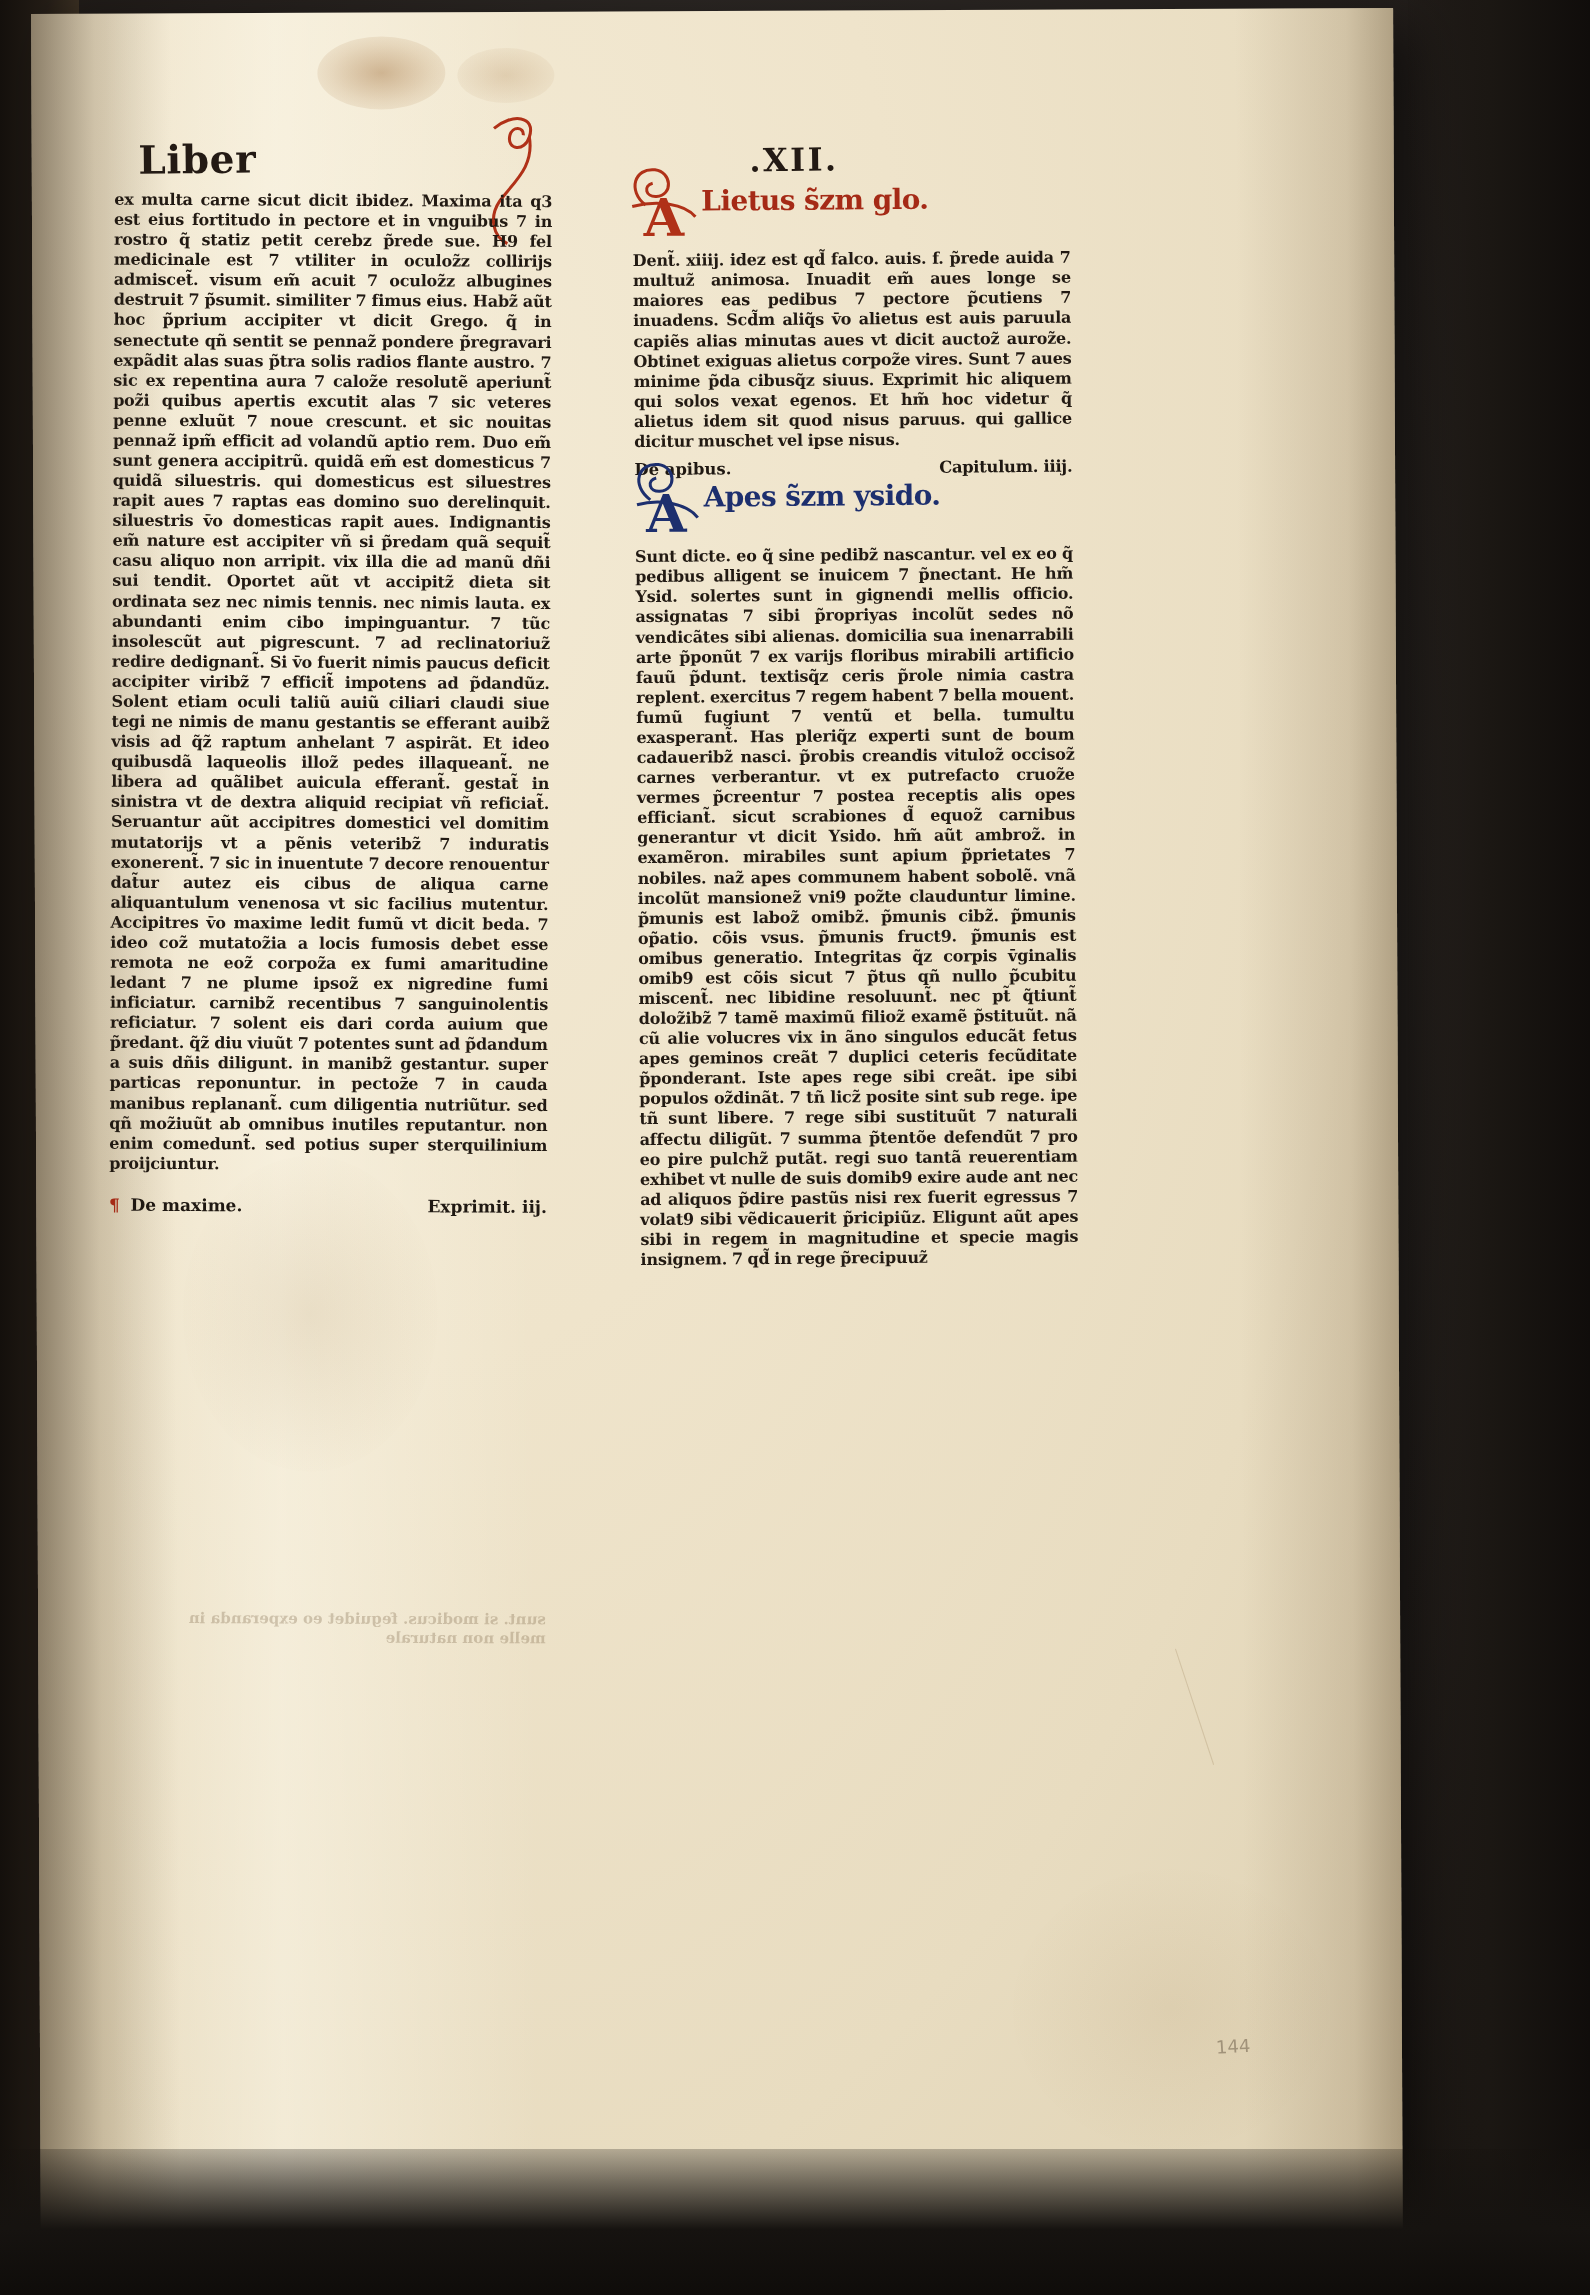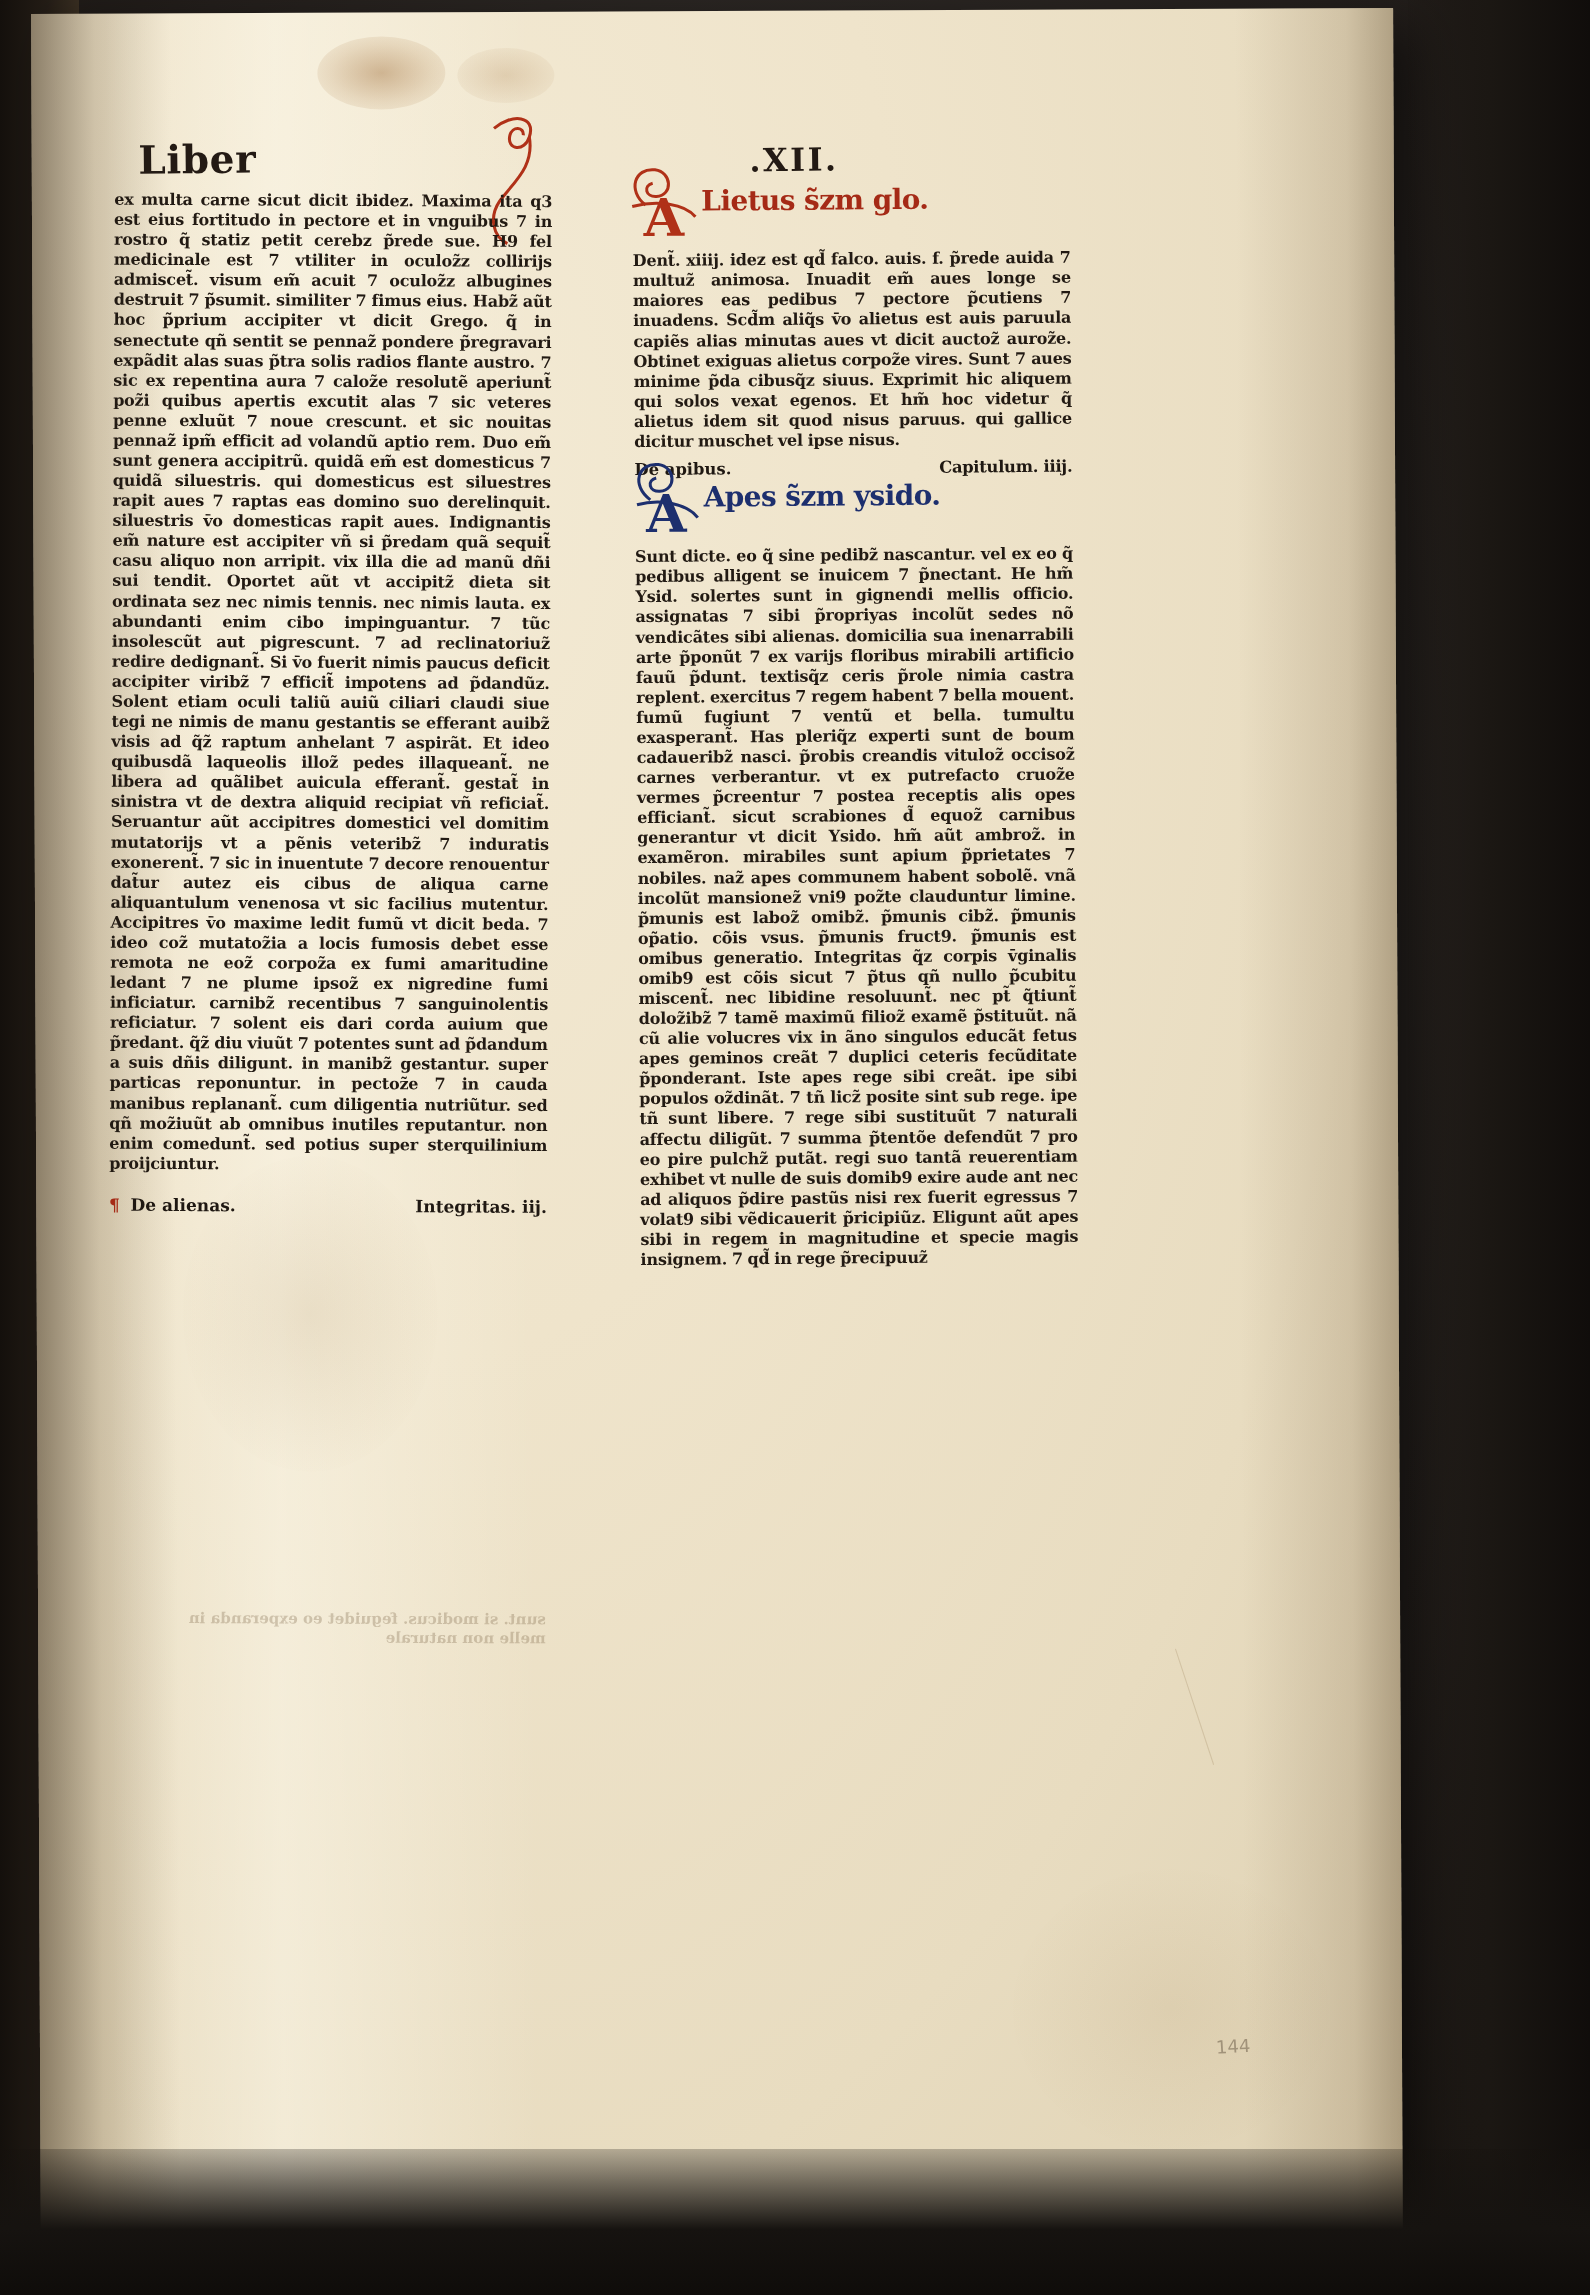--- a/index.html
+++ b/index.html
@@ -291,23 +291,23 @@
       </svg>
 
       <div class="columns">
 
         <div class="col col-left">
           <div class="gothic">ex multa carne sicut dicit ibidez. Maxima ita q3 est eius fortitudo in pectore et in vnguibus 7 in rostro q̃ statiz petit cerebz p̃rede sue. H9 fel medicinale est 7 vtiliter in oculoz̃z collirijs admiscet̃. visum em̃ acuit 7 oculoz̃z albugines destruit 7 p̃sumit. similiter 7 fimus eius. Habz̃ aũt hoc p̃prium accipiter vt dicit Grego. q̃ in senectute qñ sentit se pennaz̃ pondere p̃regravari expãdit alas suas p̃tra solis radios flante austro. 7 sic ex repentina aura 7 caloz̃e resolutẽ aperiunt̃ poz̃i quibus apertis excutit alas 7 sic veteres penne exluũt 7 noue crescunt. et sic nouitas pennaz̃ ipm̃ efficit ad volandũ aptio rem. Duo em̃ sunt genera accipitrũ. quidã em̃ est domesticus 7 quidã siluestris. qui domesticus est siluestres rapit aues 7 raptas eas domino suo derelinquit. siluestris v̄o domesticas rapit aues. Indignantis em̃ nature est accipiter vñ si p̃redam quã sequit̃ casu aliquo non arripit. vix illa die ad manũ dñi sui tendit. Oportet aũt vt accipitz̃ dieta sit ordinata sez nec nimis tennis. nec nimis lauta. ex abundanti enim cibo impinguantur. 7 tũc insolescũt aut pigrescunt. 7 ad reclinatoriuz̃ redire dedignant̃. Si v̄o fuerit nimis paucus deficit accipiter viribz̃ 7 efficit̃ impotens ad p̃dandũz. Solent etiam oculi taliũ auiũ ciliari claudi siue tegi ne nimis de manu gestantis se efferant auibz̃ visis ad q̃z̃ raptum anhelant 7 aspirãt. Et ideo quibusdã laqueolis illoz̃ pedes illaqueant̃. ne libera ad quãlibet auicula efferant̃. gestat̃ in sinistra vt de dextra aliquid recipiat vñ reficiat̃. Seruantur aũt accipitres domestici vel domitim mutatorijs vt a pẽnis veteribz̃ 7 induratis exonerent̃. 7 sic in inuentute 7 decore renouentur dat̃ur autez eis cibus de aliqua carne aliquantulum venenosa vt sic facilius mutentur. Accipitres v̄o maxime ledit fumũ vt dicit beda. 7 ideo coz̃ mutatoz̃ia a locis fumosis debet esse remota ne eoz̃ corpoz̃a ex fumi amaritudine ledant 7 ne plume ipsoz̃ ex nigredine fumi inficiatur. carnibz̃ recentibus 7 sanguinolentis reficiatur. 7 solent eis dari corda auium que p̃redant. q̃z̃ diu viuũt 7 potentes sunt ad p̃dandum a suis dñis diligunt. in manibz̃ gestantur. super particas reponuntur. in pectoz̃e 7 in cauda manibus replanant̃. cum diligentia nutriũtur. sed qñ moz̃iuũt ab omnibus inutiles reputantur. non enim comedunt̃. sed potius super sterquilinium proijciuntur.</div>
 
           <div class="col-foot">
             <div>
               <span class="paraph">¶</span>
-              <span>De alienas.</span>
+              <span>De maxime.</span>
             </div>
-            <div>Integritas. iij.</div>
+            <div>Exprimit. iij.</div>
           </div>
         </div>
 
         <div class="col col-right">
 
           <div class="heading-row">
             <div class="initial red">
               <svg class="flourish" viewBox="0 0 150 200">
                 <path d="M40 120 C 10 96, 22 58, 56 62 C 84 66, 86 104, 58 106 C 40 107, 36 88, 52 84" fill="none" stroke="#b03118" stroke-width="5"></path>
                 <path d="M18 122 C 60 112, 104 118, 122 140" fill="none" stroke="#b03118" stroke-width="5"></path>

